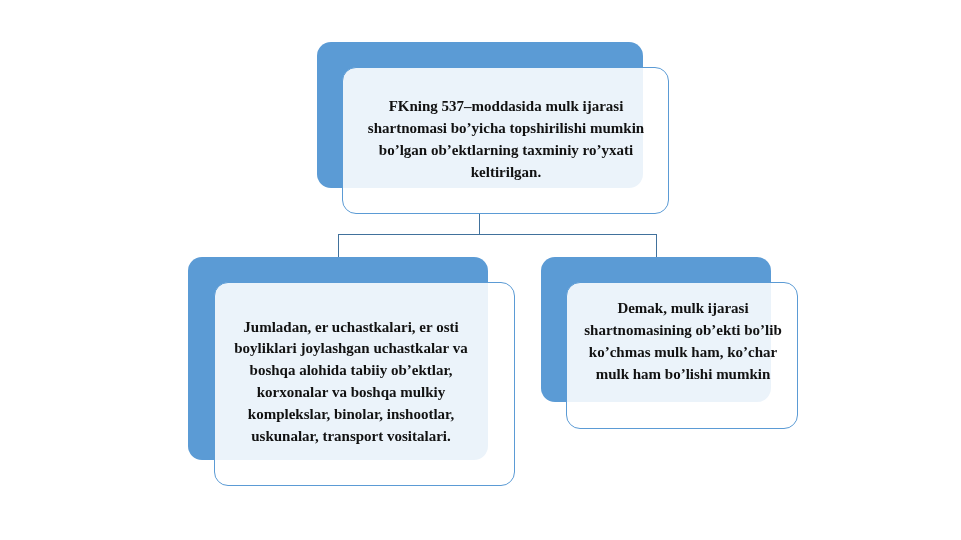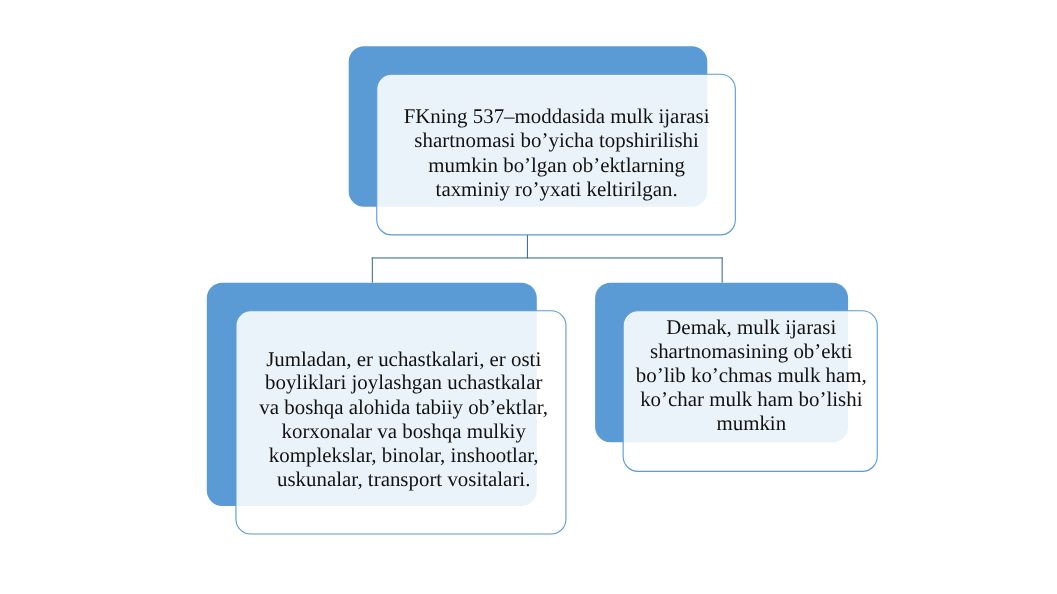--- a/index.html
+++ b/index.html
@@ -14,44 +14,44 @@
   .front {
     position: absolute;
     background: rgba(255,255,255,0.88);
     border: 1px solid #5b9bd5;
     border-radius: 14px;
     box-sizing: border-box;
   }
   .text {
     position: absolute;
     color: #111111;
-    font-size: 19px;
+    font-size: 15px;
     line-height: 21.8px;
     text-align: center;
-    display: flex; align-items: center; justify-content: center;
+    display: flex; align-items: center; justify-content: center; font-weight: bold;
   }
   .line { position: absolute; background: #41719c; }
 </style>
 </head>
 <body>
 
 <div class="line" style="left:479px; top:213px; width:1px; height:22px;"></div>
 <div class="line" style="left:338px; top:234px; width:319px; height:1px;"></div>
 <div class="line" style="left:338px; top:234px; width:1px; height:23px;"></div>
 <div class="line" style="left:656px; top:234px; width:1px; height:23px;"></div>
 
 <div>
   <div class="back" style="left:317px; top:42px; width:326px; height:146px;"></div>
   <div class="front" style="left:342px; top:67px; width:327px; height:147px;"></div>
   <div class="text" style="left:356px; top:70px; width:300px; height:140px;">FKning 537–moddasida mulk ijarasi shartnomasi bo’yicha topshirilishi mumkin bo’lgan ob’ektlarning taxminiy ro’yxati keltirilgan.</div>
 </div>
 
 <div>
   <div class="back" style="left:188px; top:257px; width:300px; height:203px;"></div>
   <div class="front" style="left:214px; top:282px; width:301px; height:204px;"></div>
-  <div class="text" style="left:232px; top:264px; width:270px; height:236px;">Jumladan, er uchastkalari, er osti boyliklari joylashgan uchastkalar va boshqa alohida tabiiy ob’ektlar, korxonalar va boshqa mulkiy komplekslar, binolar, inshootlar, uskunalar, transport vositalari.</div>
+  <div class="text" style="left:216px; top:264px; width:270px; height:236px;">Jumladan, er uchastkalari, er osti boyliklari joylashgan uchastkalar va boshqa alohida tabiiy ob’ektlar, korxonalar va boshqa mulkiy komplekslar, binolar, inshootlar, uskunalar, transport vositalari.</div>
 </div>
 
 <div>
   <div class="back" style="left:541px; top:257px; width:230px; height:145px;"></div>
   <div class="front" style="left:566px; top:282px; width:232px; height:147px;"></div>
   <div class="text" style="left:576px; top:264px; width:214px; height:156px;">Demak, mulk ijarasi shartnomasining ob’ekti bo’lib ko’chmas mulk ham, ko’char mulk ham bo’lishi mumkin</div>
 </div>
 
 </body></html>

